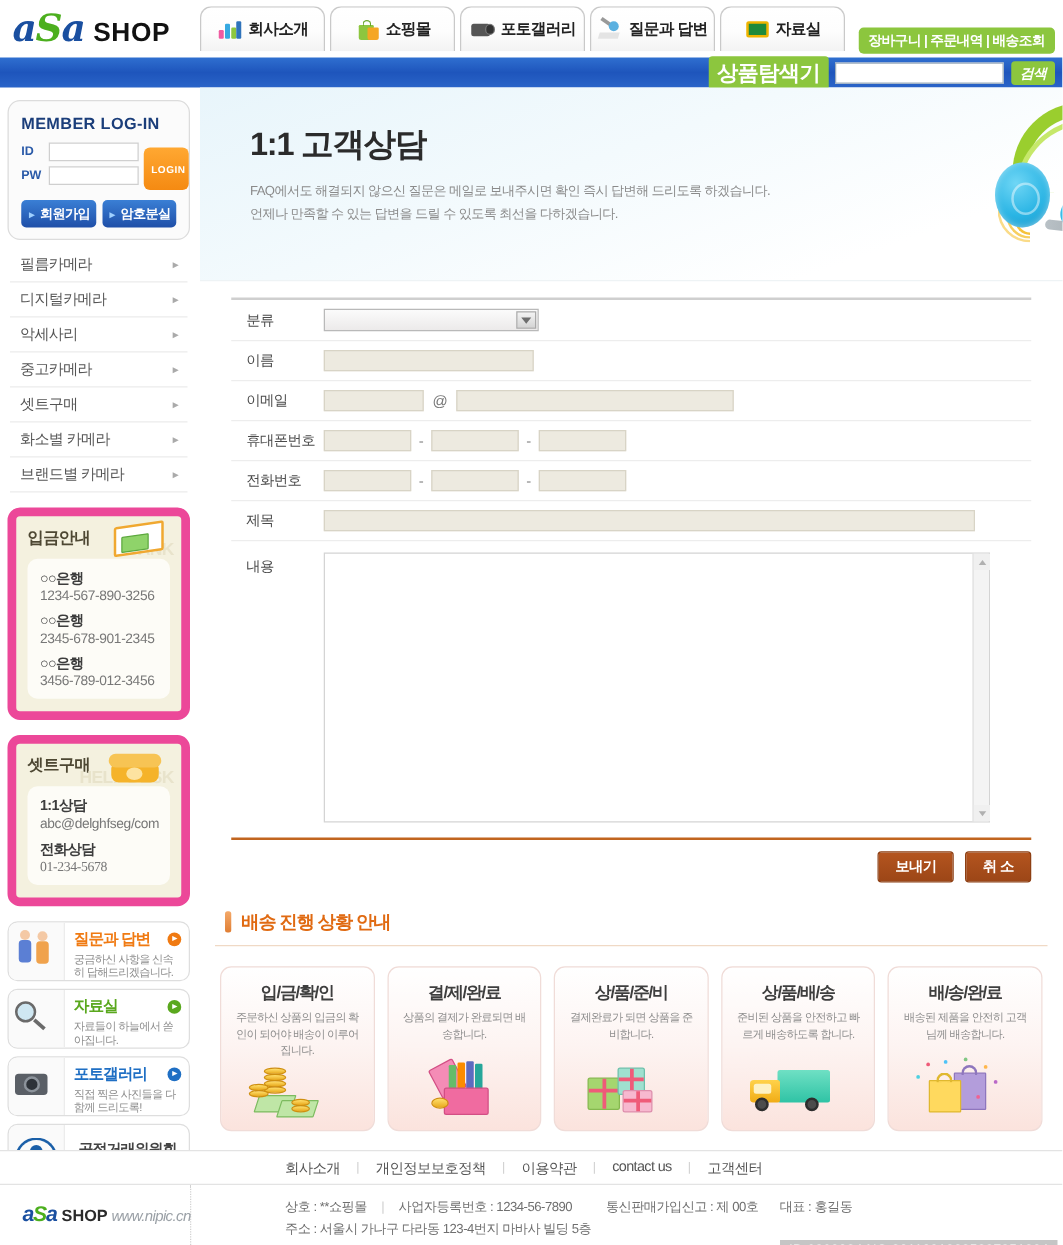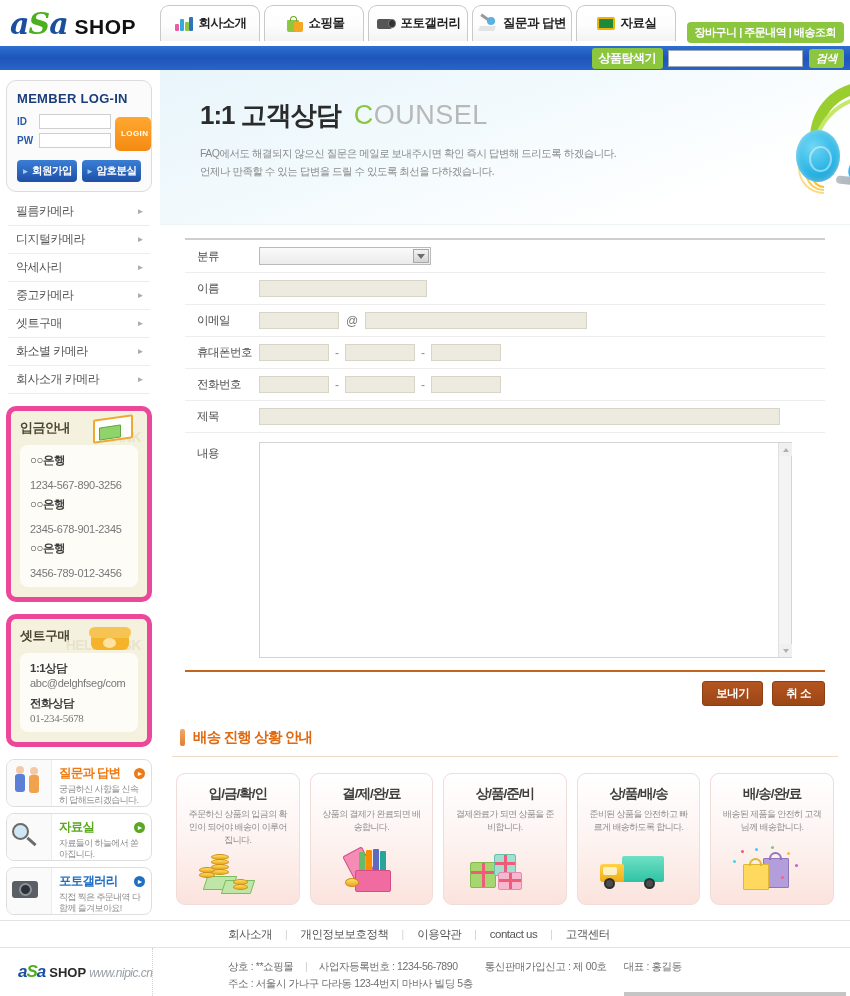--- a/index.html
+++ b/index.html
@@ -62,39 +62,39 @@
     padding: 3px 8px; border-radius: 4px; letter-spacing: -0.5px; white-space: nowrap;
     cursor: pointer;
   }
 
   
   .bluebar {
     position: absolute; top: 46px; left: 0; width: 850px; height: 24px;
     background: linear-gradient(180deg,#2f6fd0 0%, #1e55bc 50%, #2a64c8 100%);
     display: flex; align-items: center; justify-content: flex-end; padding-right: 6px;
   }
-  .findbtn { background: #8cc63e; color: #fff; font-size: 12px; font-weight: bold; padding: 2px 7px; border-radius: 3px; margin-right: 5px; letter-spacing: -0.5px; cursor: pointer; }
+  .findbtn { background: #8cc63e; color: #fff; font-size: 17px; font-weight: bold; padding: 2px 7px; border-radius: 3px; margin-right: 5px; letter-spacing: -0.5px; cursor: pointer; }
   .searchbox { width: 135px; height: 17px; background: #fff; border: 1px solid #9ab; }
   .searchgo { margin-left: 6px; background: #8cc63e; color: #fff; font-size: 11px; font-weight: bold; padding: 2px 7px; border-radius: 3px; letter-spacing: -0.5px; cursor: pointer; font-style: italic; }
 
   
   .body-wrap { position: absolute; top: 70px; left: 0; width: 850px; height: 850px; }
 
   
   .sidebar { position: absolute; left: 0; top: 0; width: 158px; }
 
   .login-box {
     margin: 10px 6px 0 6px; background: #fbfbfb; border: 1px solid #dcdcdc;
     border-radius: 10px; padding: 10px 10px 9px 10px;
   }
   .login-title { font-size: 13px; font-weight: bold; color: #1b3e7a; letter-spacing: 0.3px; margin-bottom: 8px; }
   .login-row { display: flex; align-items: center; margin-bottom: 4px; }
   .login-row .lab { width: 22px; font-size: 10px; font-weight: bold; color: #2a5aa8; }
   .login-row input { width: 72px; height: 15px; border: 1px solid #cfcfcf; background: #fff; font-size: 10px; }
-  .login-grid { display: flex; align-items: center; }
+  .login-grid { display: flex; align-items: flex-end; }
   .login-fields { flex: 1; }
   .login-btn {
     width: 36px; height: 34px; margin-left: 4px; margin-top: 1px;
     background: linear-gradient(180deg,#ffa832,#f58a12);
     border: none; border-radius: 5px; color: #fff; font-size: 8px; font-weight: bold;
     letter-spacing: 0.4px; cursor: pointer;
   }
   .login-actions { display: flex; gap: 5px; margin-top: 8px; }
   .bluepill {
     flex: 1; background: linear-gradient(180deg,#3a7fd5,#1f4fa8);
@@ -114,27 +114,27 @@
 
   .cat-list { margin: 6px 8px 0 8px; }
   .cat-item {
     display: flex; align-items: center; justify-content: space-between;
     padding: 5px 6px 5px 8px; border-bottom: 1px solid #ececec;
     font-size: 12px; color: #555; letter-spacing: -0.5px; cursor: pointer;
   }
   .cat-item .arrow { color: #aaa; font-size: 8px; }
 
   .side-card {
-    margin: 12px 6px 0 6px; border: 5px solid #ec4899; border-radius: 10px;
+    margin: 12px 6px 0 6px; border: 7px solid #ec4899; border-radius: 10px;
     background: #f4f1df; padding: 8px 9px 10px 9px; position: relative; overflow: hidden;
   }
   .side-card .ttl { font-size: 13px; font-weight: bold; color: #4d4732; letter-spacing: -0.5px; }
   .side-card .inner { margin-top: 8px; background: #fdfcf7; border-radius: 8px; padding: 8px 10px; }
   .bank-name { font-size: 11.5px; font-weight: bold; color: #3d3d3d; letter-spacing: -0.5px; }
-  .bank-num { font-size: 11px; color: #777; margin: 11px 0 6px 0; letter-spacing: -0.3px; }
+  .bank-num { font-size: 11px; color: #777; margin: 1px 0 6px 0; letter-spacing: -0.3px; }
   .bank-num:last-child { margin-bottom: 0; }
   .watermark-bank { position: absolute; right: 6px; top: 18px; font-size: 14px; font-weight: bold; color: #e8e3cb; letter-spacing: -0.5px; }
   .money-ic { position: absolute; right: 8px; top: 4px; width: 52px; height: 34px; }
   .money-ic .env { position: absolute; left: 6px; top: 2px; width: 40px; height: 24px; background: #fff; border: 2px solid #f0a830; border-radius: 2px; transform: skewY(-8deg); }
   .money-ic .cash { position: absolute; left: 12px; top: 11px; width: 22px; height: 13px; background: #8fd36a; border: 1px solid #5ca83e; border-radius: 1px; transform: skewY(-8deg); }
 
   .phone-ic { position: absolute; right: 10px; top: 3px; width: 50px; height: 32px; }
   .phone-ic .base { position: absolute; left: 4px; top: 13px; width: 38px; height: 15px; background: #f5b32a; border-radius: 4px 4px 6px 6px; }
   .phone-ic .horn { position: absolute; left: 2px; top: 5px; width: 42px; height: 11px; background: #f7c454; border-radius: 10px; }
   .phone-ic .dial { position: absolute; left: 16px; top: 16px; width: 13px; height: 10px; background: #fde3a0; border-radius: 50%; }
@@ -409,21 +409,21 @@
         </div>
         <div class="cat-item">
           <span>셋트구매</span>
           <span class="arrow">►</span>
         </div>
         <div class="cat-item">
           <span>화소별 카메라</span>
           <span class="arrow">►</span>
         </div>
         <div class="cat-item">
-          <span>회사소개 카메라</span>
+          <span>브랜드별 카메라</span>
           <span class="arrow">►</span>
         </div>
       </div>
 
       <div class="side-card">
         <div class="ttl">입금안내</div>
         <div class="watermark-bank">BANK</div>
         <div class="money-ic">
             <i class="env"></i>
             <i class="cash"></i>
@@ -491,21 +491,21 @@
         <div class="promo">
           <div class="thumb">
             <i class="cam2"></i>
               <i class="cam2-l"></i>
           </div>
           <div class="txt">
             <div class="ttl2" style="color:#1f6fc4;">
               <span>포토갤러리</span>
               <span class="gobtn" style="background:#1f6fc4;">►</span>
             </div>
-            <div class="sub">직접 찍은 주문내역 다함께 즐겨보아요!</div>
+            <div class="sub">직접 찍은 사진들을 다함께 드리도록!</div>
           </div>
         </div>
 
         <div class="promo">
           <div class="thumb">
             <span class="eye-logo">
                 <i class="arcc"></i>
                 <i class="pupil"></i>
               </span>
             <span class="ftc-text">공정거래위원회 표준약관 제 10023</span>
@@ -520,21 +520,20 @@
 
       </div>
     </div>
 
     <div class="main">
 
       <div class="hero">
         <div class="hero-inner">
           <div class="hero-h1">
             <span>1:1 고객상담</span>
-            <span class="hero-en"><span class="c-g">C</span><span>OUNSEL</span></span>
           </div>
           <div class="hero-p">
             <div>FAQ에서도 해결되지 않으신 질문은 메일로 보내주시면 확인 즉시 답변해 드리도록 하겠습니다.</div>
             <div>언제나 만족할 수 있는 답변을 드릴 수 있도록 최선을 다하겠습니다.</div>
           </div>
         </div>
         <div class="headset">
           <i class="wave w3"></i>
             <i class="wave w2"></i>
             <i class="wave w1"></i>

